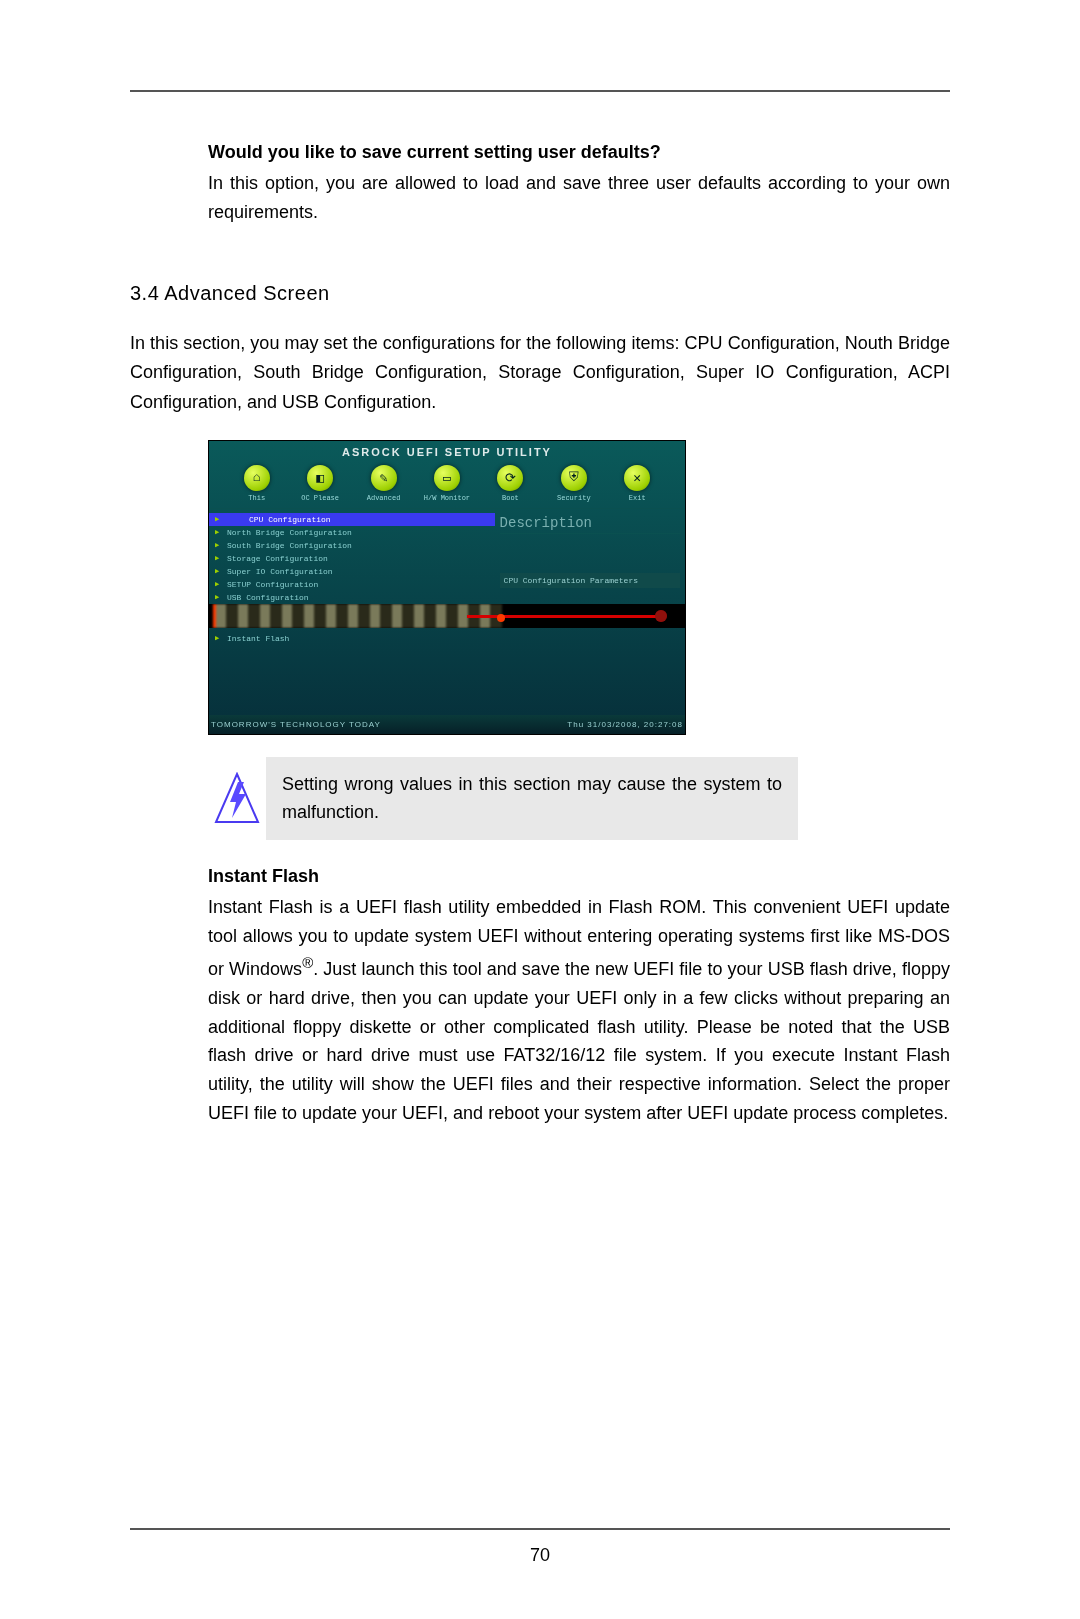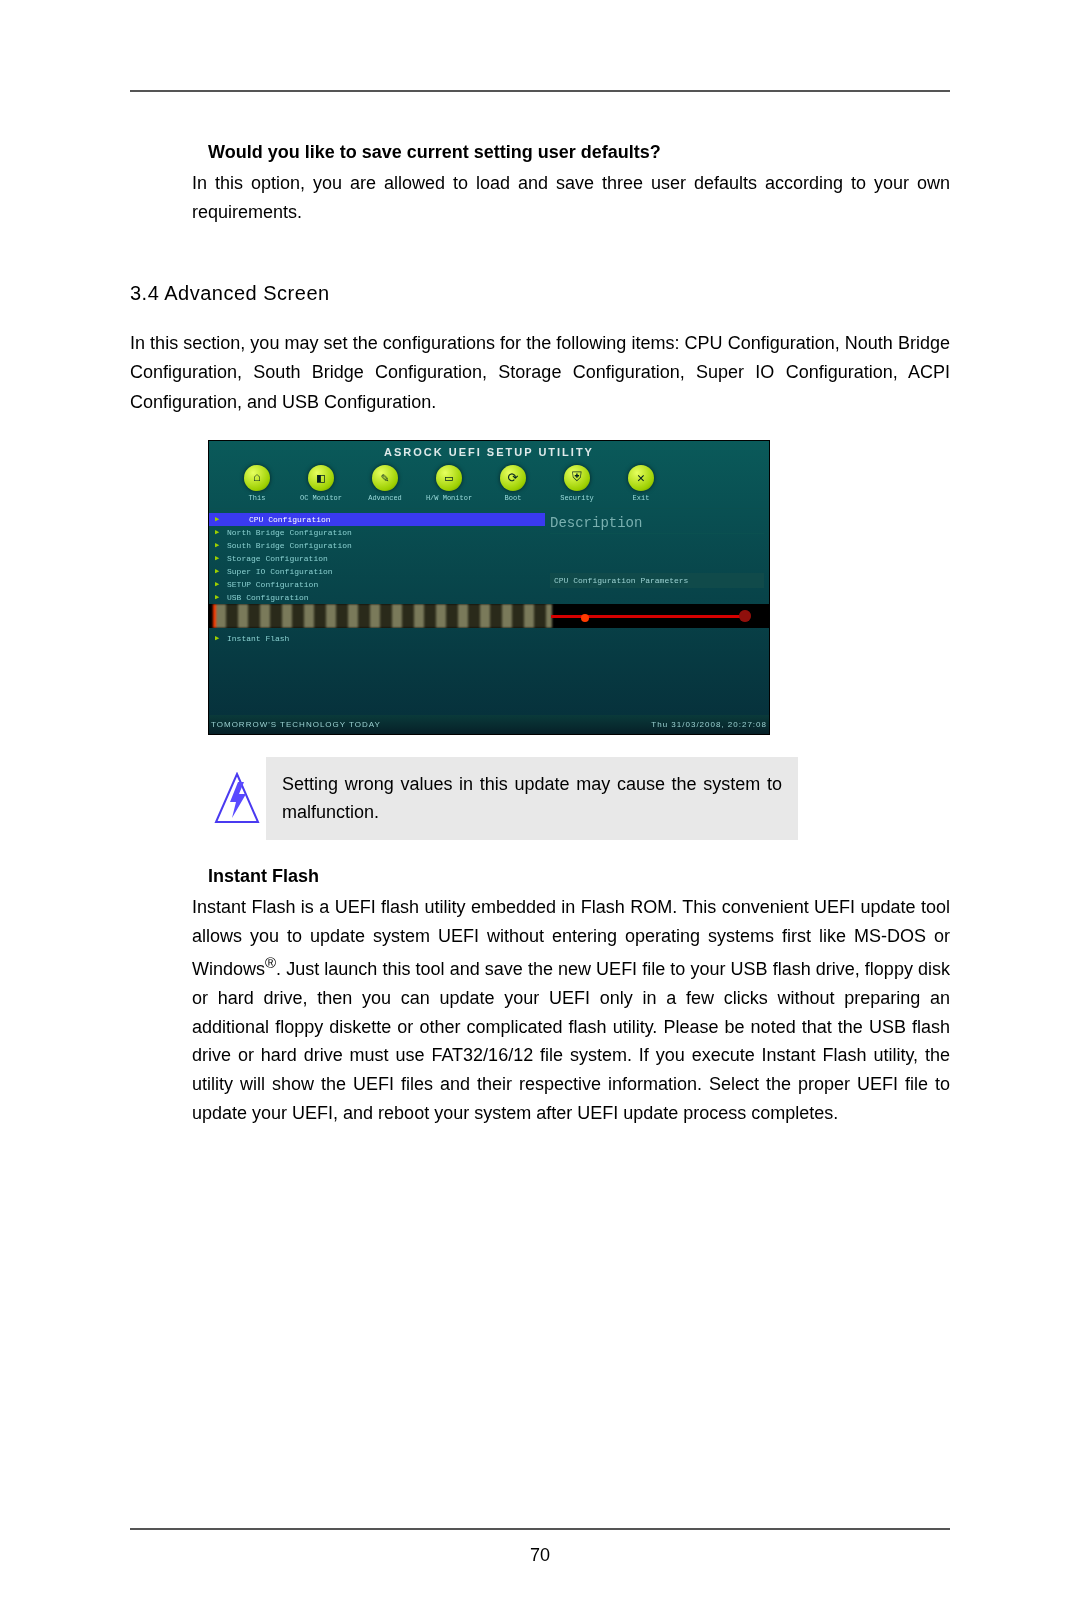--- a/index.html
+++ b/index.html
@@ -22,38 +22,38 @@
   .section-block { margin-bottom: 55px; }
   .bold-heading {
     font-weight: bold;
     font-size: 18px;
     margin-left: 78px;
     margin-bottom: 6px;
   }
   .body-text {
     font-size: 18px;
     line-height: 1.6;
-    margin-left: 62px;
+    margin-left: 78px;
     text-align: justify;
   }
   .section-title {
     font-size: 20px;
     font-weight: 500;
     margin-bottom: 24px;
     letter-spacing: 0.5px;
   }
   .intro-text {
     font-size: 18px;
     line-height: 1.65;
     text-align: justify;
     margin-bottom: 22px;
   }
   
   .bios-shot {
-    width: 562px;
+    width: 478px;
     margin-left: 78px;
     background: linear-gradient(180deg, #0a5a5a 0%, #062f3a 100%);
     border: 1px solid #000;
     font-family: "Courier New", monospace;
     color: #9adada;
     position: relative;
   }
   .bios-title {
     text-align: center;
     font-size: 11px;
@@ -210,21 +210,21 @@
 
 <div class="bios-shot">
   <div class="bios-title">ASROCK UEFI SETUP UTILITY</div>
   <div class="tab-row">
     <div class="tab-item">
       <div class="tab-icon">⌂</div>
       <div>This</div>
     </div>
     <div class="tab-item">
       <div class="tab-icon">◧</div>
-      <div>OC Monitor</div>
+      <div>OC Please</div>
     </div>
     <div class="tab-item">
       <div class="tab-icon">✎</div>
       <div>Advanced</div>
     </div>
     <div class="tab-item">
       <div class="tab-icon">▭</div>
       <div>H/W Monitor</div>
     </div>
     <div class="tab-item">
@@ -267,21 +267,21 @@
   </div>
 </div>
 
 <div class="warn-row">
   <div class="warn-icon">
     <svg width="46" height="54" viewBox="0 0 46 54">
       <polygon points="23,2 44,50 2,50" fill="none" stroke="#4a3af0" stroke-width="2"></polygon>
       <polygon points="24,10 16,30 22,30 18,46 32,22 25,22 30,10" fill="#5a4aff"></polygon>
     </svg>
   </div>
-  <div class="warn-box">Setting wrong values in this update may cause the system to malfunction.</div>
+  <div class="warn-box">Setting wrong values in this section may cause the system to malfunction.</div>
 </div>
 
 <div>
   <div class="bold-heading">Instant Flash</div>
   <div class="body-text">
     <span>Instant Flash is a UEFI flash utility embedded in Flash ROM. This convenient UEFI update tool allows you to update system UEFI without entering operating systems first like MS-DOS or Windows</span><sup>®</sup><span>. Just launch this tool and save the new UEFI file to your USB flash drive, floppy disk or hard drive, then you can update your UEFI only in a few clicks without preparing an additional floppy diskette or other complicated flash utility. Please be noted that the USB flash drive or hard drive must use FAT32/16/12 file system. If you execute Instant Flash utility, the utility will show the UEFI files and their respective information. Select the proper UEFI file to update your UEFI, and reboot your system after UEFI update process completes.</span>
   </div>
 </div>
 
 <div class="bottom-rule"></div>

